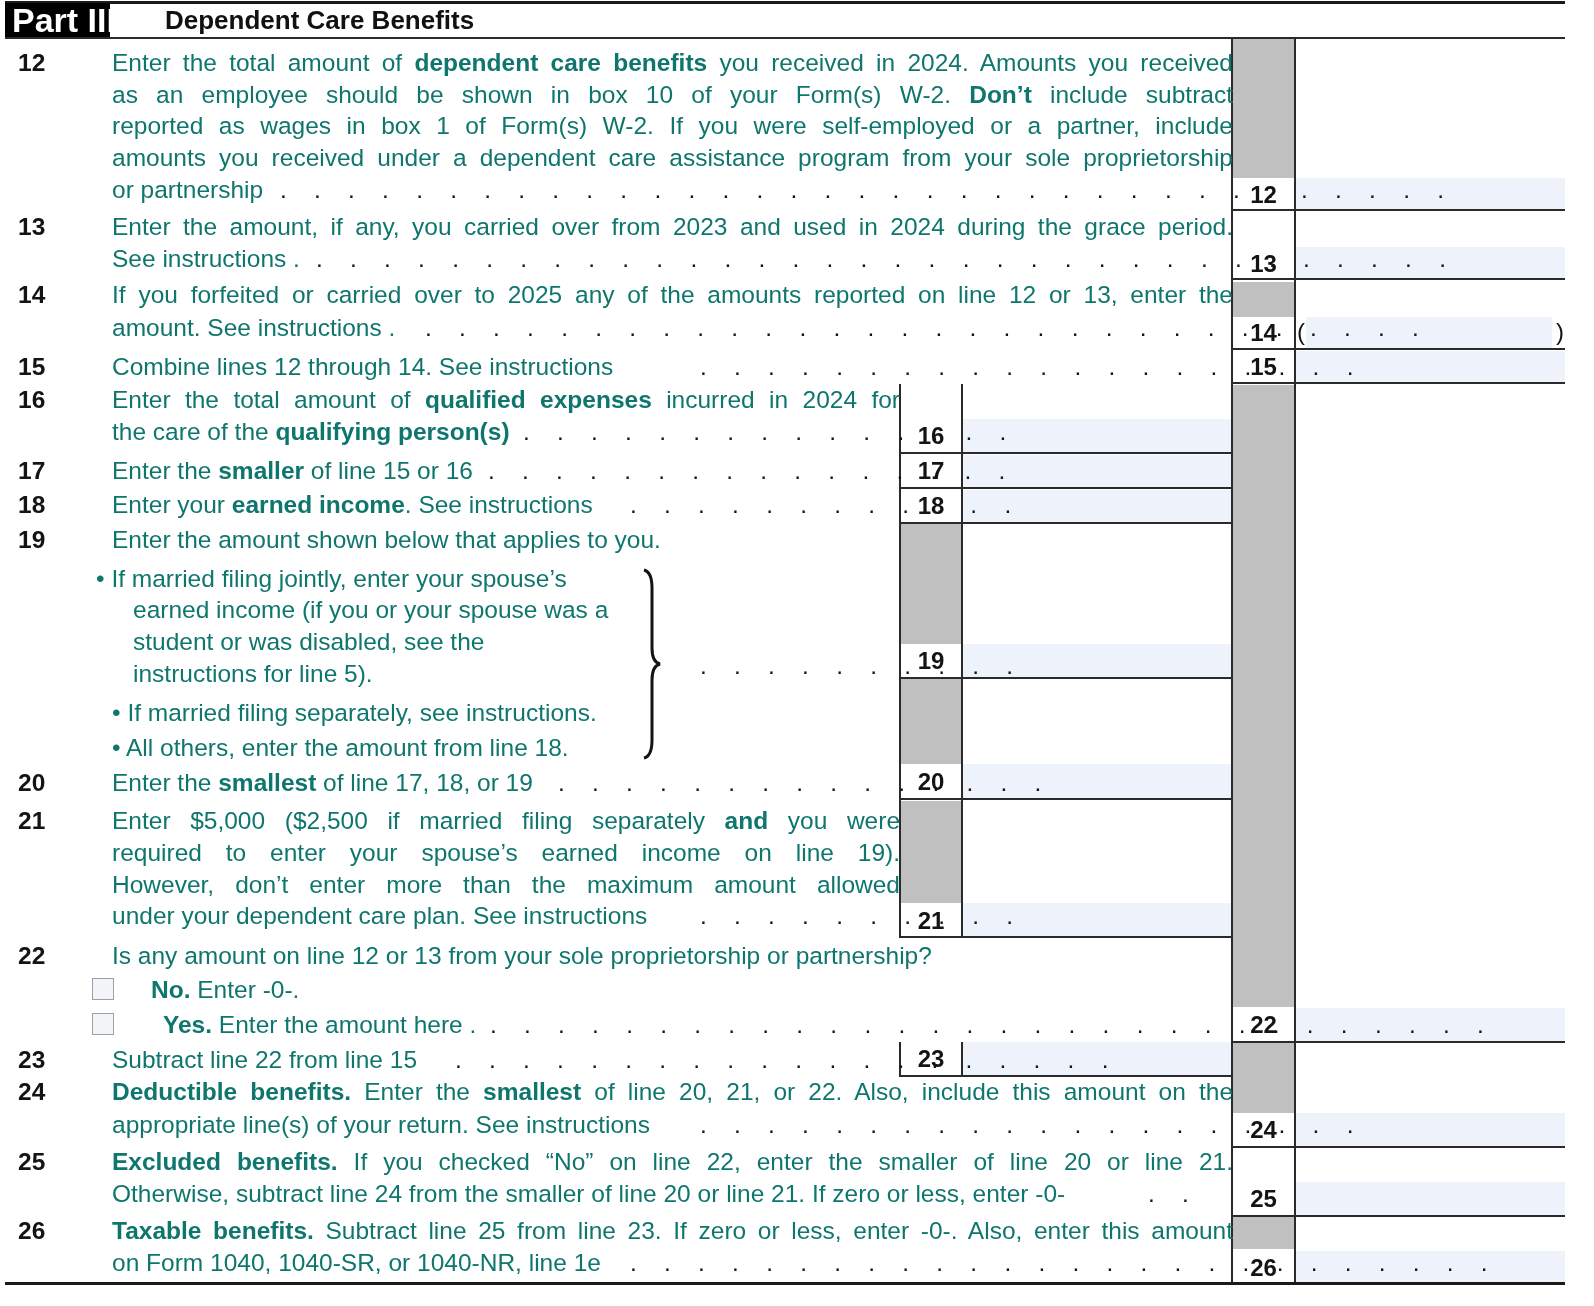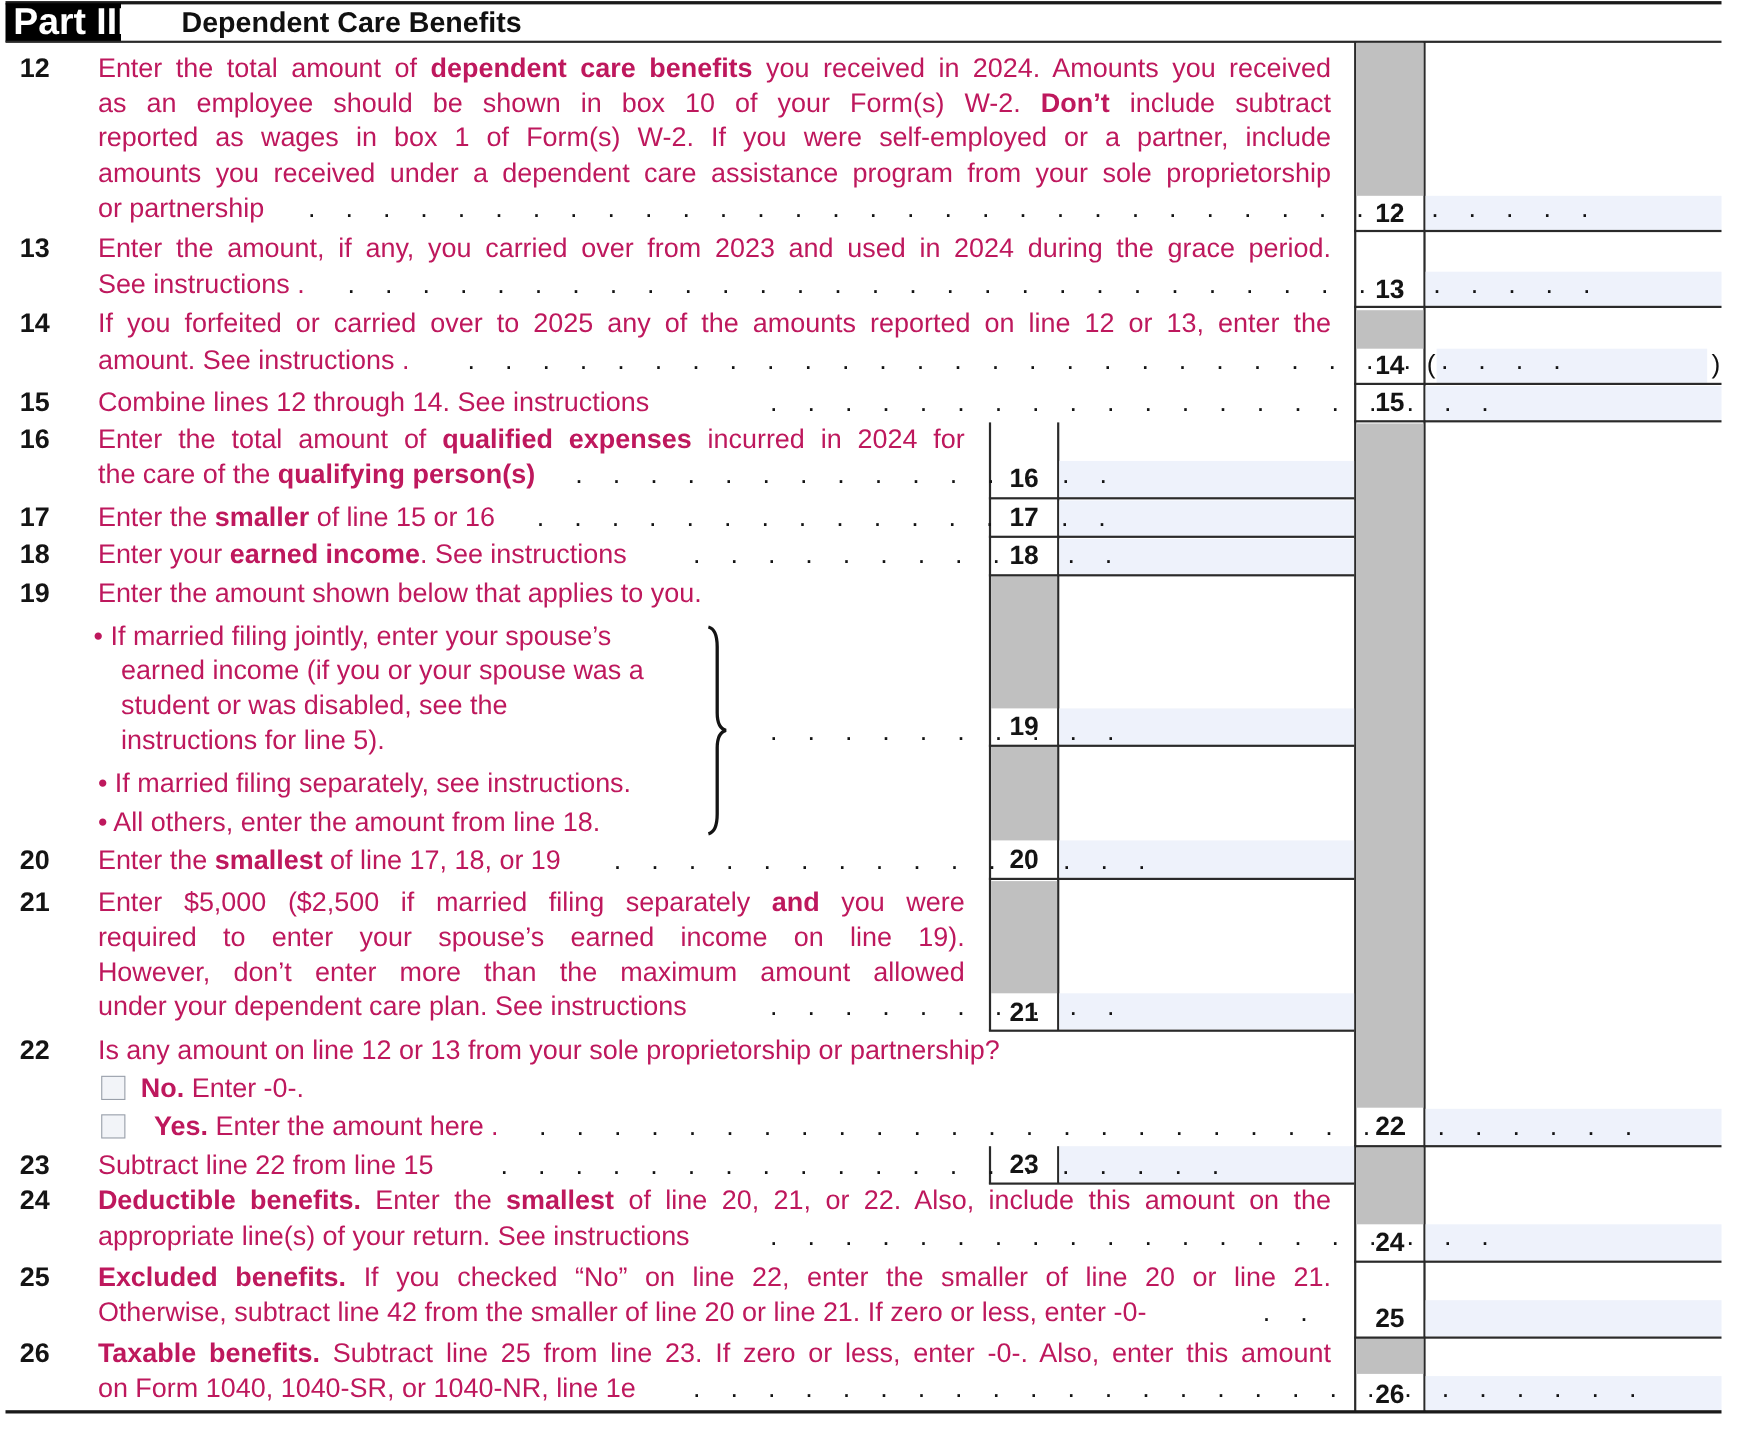--- a/index.html
+++ b/index.html
@@ -1,19 +1,19 @@
 <!DOCTYPE html>
 <html><head>
 <meta charset="utf-8">
 <style>
   html, body { margin:0; padding:0; background:#ffffff; }
   body { width:1594px; height:1306px; position:relative; overflow:hidden;
          font-family:"Liberation Sans", sans-serif; color:#111; }
   .abs { position:absolute; }
-  .txt { position:absolute; font-size:24.5px; line-height:32px; white-space:nowrap; color:#be185d; }
+  .txt { position:absolute; font-size:24.5px; line-height:32px; white-space:nowrap; color:#0f766e;margin-left:23px; }
   .just { white-space:normal; text-align:justify; text-align-last:justify; }
   .num { position:absolute; font-size:24.5px; line-height:32px; font-weight:bold; color:#141414; }
   b { font-weight:bold; }
   .dots { position:absolute; font-size:24.5px; line-height:32px; letter-spacing:0; color:#141414; white-space:pre; }
   .hline { position:absolute; height:2px; background:#2a2a2a; }
   .vline { position:absolute; width:2px; background:#2a2a2a; }
   .gray { position:absolute; background:#c0c0c0; }
   .field { position:absolute; background:#eef2fb; }
   .boxlabel { position:absolute; font-weight:bold; font-size:24px; line-height:30px; text-align:center; color:#141414; }
   .chk { position:absolute; width:22px; height:22px; border:1.5px solid #9aa0aa; background:#f2f4f8; box-sizing:border-box; }
@@ -143,21 +143,21 @@
 <div class="dots" style="left:488px;top:455px;">.    .    .    .    .    .    .    .    .    .    .    .    .    .    .    .</div>
 
 <div class="num" style="left:18px;top:489px;">18</div>
 <div class="txt" style="left:89px;top:489px;">
   <span>Enter your </span><b>earned income</b><span>. See instructions</span>
 </div>
 <div class="dots" style="left:630px;top:489px;">.    .    .    .    .    .    .    .    .    .    .    .</div>
 
 <div class="num" style="left:18px;top:524px;">19</div>
 <div class="txt" style="left:89px;top:524px;">Enter the amount shown below that applies to you.</div>
-<div class="txt" style="left:85px;top:563px;">• If married filing jointly, enter your spouse’s</div>
+<div class="txt" style="left:73px;top:563px;">• If married filing jointly, enter your spouse’s</div>
 <div class="txt" style="left:110px;top:594px;">earned income (if you or your spouse was a</div>
 <div class="txt" style="left:110px;top:626px;">student or was disabled, see the</div>
 <div class="txt" style="left:110px;top:658px;">instructions for line 5).</div>
 <div class="txt" style="left:89px;top:697px;">• If married filing separately, see instructions.</div>
 <div class="txt" style="left:89px;top:732px;">• All others, enter the amount from line 18.</div>
 <svg class="abs" style="left:636px;top:568px;" width="30" height="192" viewBox="0 0 30 192">
   <path d="M8 2 Q16 4 16 20 L16 80 Q16 94 24 96 Q16 98 16 112 L16 172 Q16 188 8 190" fill="none" stroke="#141414" stroke-width="3"></path>
 </svg>
 <div class="dots" style="left:700px;top:650px;">.    .    .    .    .    .    .    .    .    .</div>
 
@@ -196,21 +196,21 @@
 <div class="txt just" style="left:89px;top:1076px;width:1121px;">
   <b>Deductible benefits.</b><span> Enter the </span><b>smallest</b><span> of line 20, 21, or 22. Also, include this amount on the</span>
 </div>
 <div class="txt" style="left:89px;top:1109px;">appropriate line(s) of your return. See instructions</div>
 <div class="dots" style="left:700px;top:1109px;">.    .    .    .    .    .    .    .    .    .    .    .    .    .    .    .    .    .    .    .</div>
 
 <div class="num" style="left:18px;top:1146px;">25</div>
 <div class="txt just" style="left:89px;top:1146px;width:1121px;">
   <b>Excluded benefits.</b><span> If you checked “No” on line 22, enter the smaller of line 20 or line 21.</span>
 </div>
-<div class="txt" style="left:89px;top:1178px;">Otherwise, subtract line 42 from the smaller of line 20 or line 21. If zero or less, enter -0-</div>
+<div class="txt" style="left:89px;top:1178px;">Otherwise, subtract line 24 from the smaller of line 20 or line 21. If zero or less, enter -0-</div>
 <div class="dots" style="left:1148px;top:1178px;">.    .</div>
 
 <div class="num" style="left:18px;top:1215px;">26</div>
 <div class="txt just" style="left:89px;top:1215px;width:1121px;">
   <b>Taxable benefits.</b><span> Subtract line 25 from line 23. If zero or less, enter -0-. Also, enter this amount</span>
 </div>
 <div class="txt" style="left:89px;top:1247px;">on Form 1040, 1040-SR, or 1040-NR, line 1e</div>
 <div class="dots" style="left:630px;top:1247px;">.    .    .    .    .    .    .    .    .    .    .    .    .    .    .    .    .    .    .    .    .    .    .    .    .    .</div>
 
 </body></html>

